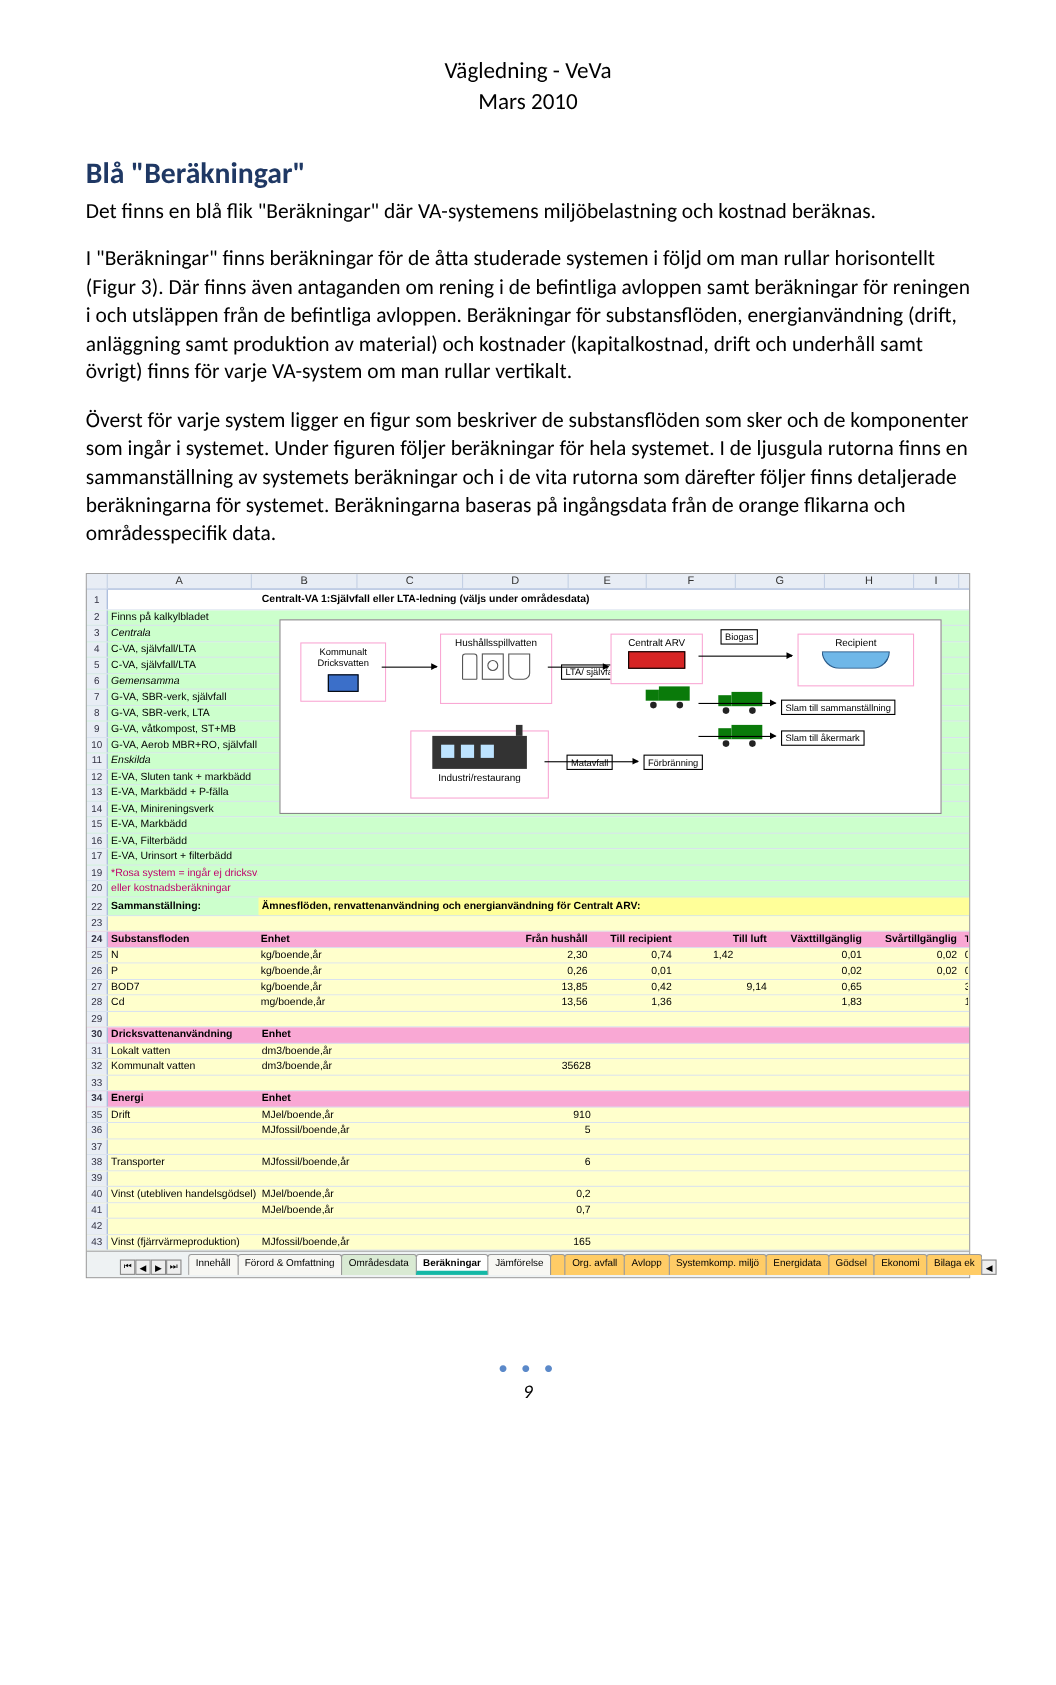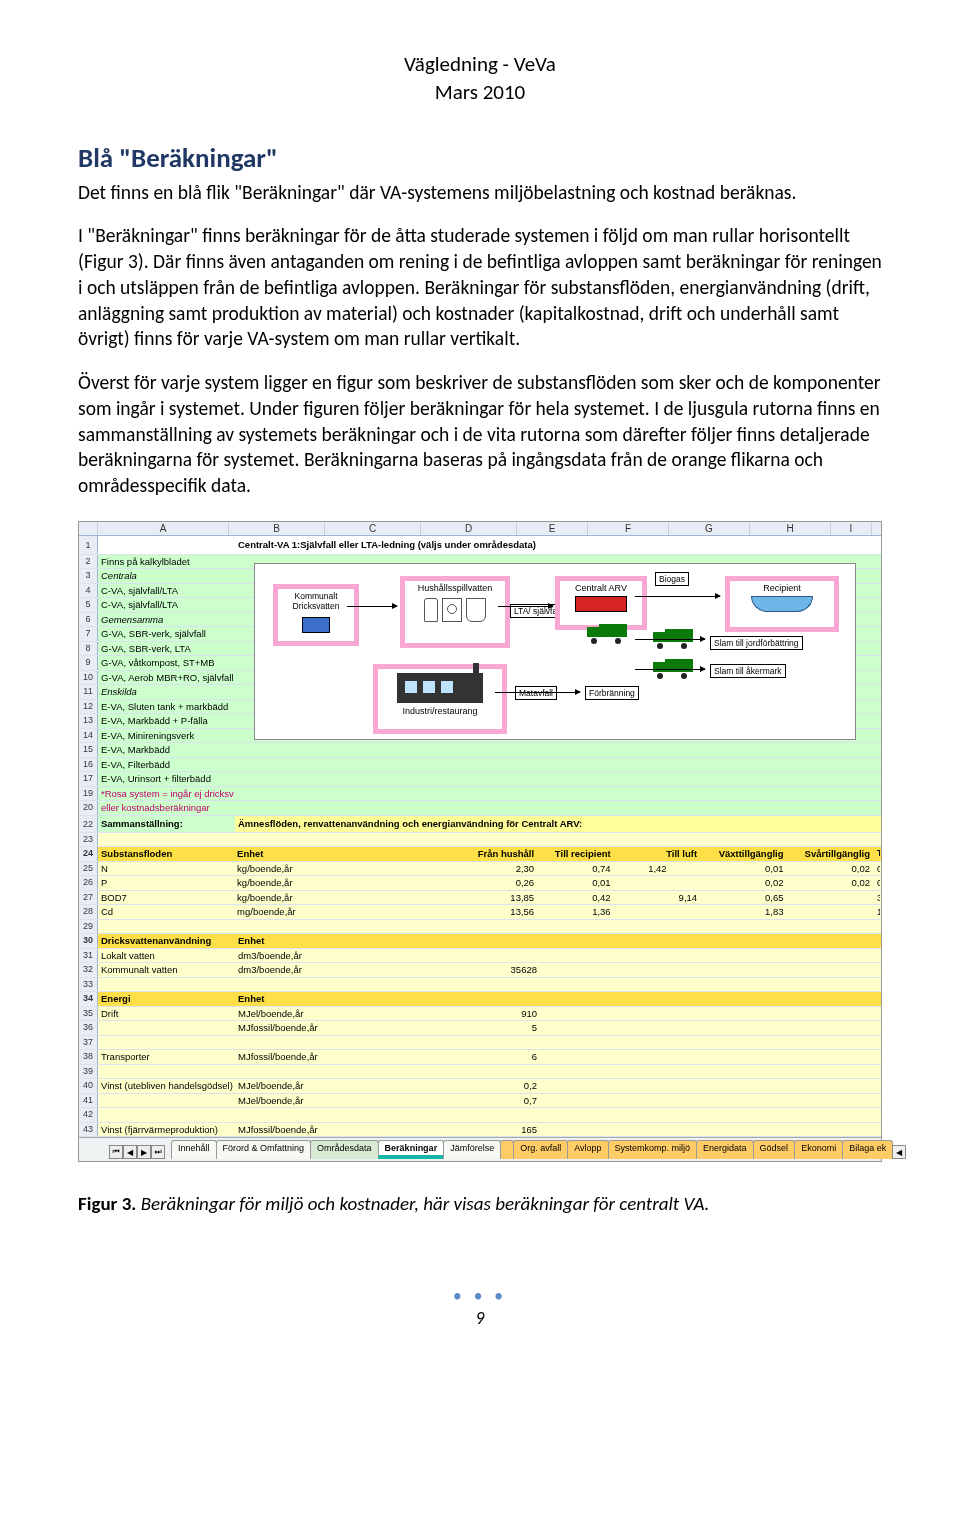--- a/index.html
+++ b/index.html
@@ -57,34 +57,34 @@
   .rowhead-cell { width: 18px; background:#e8edf5;}
   .cA{width:130px}.cB{width:95px}.cC{width:95px}.cD{width:95px}.cE{width:70px}.cF{width:80px}.cG{width:80px}.cH{width:80px}.cI{width:40px}
   .grid-row { display:flex; border-bottom:1px solid #d9e2ef; height:13.5px; line-height:13.5px;}
   .grid-row .rn { width:18px; flex:0 0 18px; background:#e8edf5; border-right:1px solid #9fb4d8; text-align:center; font-size:9px; color:#334;}
   .grid-row .c { border-right:1px solid transparent; padding:0 3px; overflow:hidden; white-space:nowrap; font-size:9.5px;}
   .finns-block { background:#ccffcc; }
   .finns-block .c{ font-weight:normal;}
   .bold{font-weight:bold}
   .italic{font-style:italic}
   .pink{color:#c0006d}
-  .gray-row{background:#fde047}
+  .gray-row{background:#f9a8d4}
   .title-row{font-size:12px; font-weight:bold}
   .sheet-info{background:#ffffcc}
   
   .diagram {
     position:absolute;
     top:41px; left:175px;
     width:600px; height:175px;
     background:#fff;
     border:1px solid #888;
     font-size:9px;
   }
   .dbox{
-    position:absolute; border:5px solid #f9a8d4; background:#fff;
+    position:absolute; border:1px solid #f9a8d4; background:#fff;
     font-size:9px; text-align:center; padding:2px 2px;
   }
   .dlabel{position:absolute;border:1px solid #000;background:#fff;font-size:8.5px;padding:1px 3px}
   .arrow{position:absolute;height:1px;background:#000}
   .arrow::after{content:"";position:absolute;right:-1px;top:-3px;border-left:6px solid #000;border-top:3.5px solid transparent;border-bottom:3.5px solid transparent}
   .truck{position:absolute;width:42px;height:17px}
   .truck .cab{position:absolute;left:0;top:3px;width:12px;height:10px;background:#0a7a0a}
   .truck .body{position:absolute;left:12px;top:0;width:28px;height:13px;background:#0a7a0a}
   .truck .w{position:absolute;bottom:-3px;width:6px;height:6px;border-radius:50%;background:#222}
   
@@ -453,21 +453,21 @@
 självfall</div>
         <div class="dbox" style="left:300px;top:12px;width:78px;height:40px">
           <div>Centralt ARV</div>
           <div style="margin-top:3px;width:50px;height:14px;background:#d62424;display:inline-block;border:1px solid #000"></div>
         </div>
         <div class="dlabel" style="left:400px;top:8px">Biogas</div>
         <div class="dbox" style="left:470px;top:12px;width:100px;height:42px">
           <div>Recipient</div>
           <div style="margin-top:3px;width:60px;height:14px;background:#6fb7e8;border-radius:0 0 30px 30px;display:inline-block;border:1px solid #2a5a88"></div>
         </div>
-        <div class="dlabel" style="left:455px;top:72px">Slam till jordförbättring</div>
+        <div class="dlabel" style="left:455px;top:72px">Slam till sammanställning</div>
         <div class="dlabel" style="left:455px;top:100px">Slam till åkermark</div>
         <div class="truck" style="left:398px;top:65px">
             <div class="cab"></div>
             <div class="body"></div>
             <div class="w" style="left:4px"></div>
             <div class="w" style="left:28px"></div>
           </div>
         <div class="truck" style="left:398px;top:95px">
             <div class="cab"></div>
             <div class="body"></div>
@@ -523,21 +523,18 @@
             <div class="tab orange">Ekonomi</div>
             <div class="tab orange">Bilaga ek</div>
           </div>
         <div class="scroll-end">
             <span>◀</span>
           </div>
       </div>
     </div>
   </div>
 
-  <p class="caption">
-    <b>Figur 3.</b><span> Beräkningar för miljö och kostnader, här visas beräkningar för centralt VA.</span>
-  </p>
 
   <div class="footer">
     <div class="dots">• • •</div>
     <div>9</div>
   </div>
 </div>
 
 </body></html>

